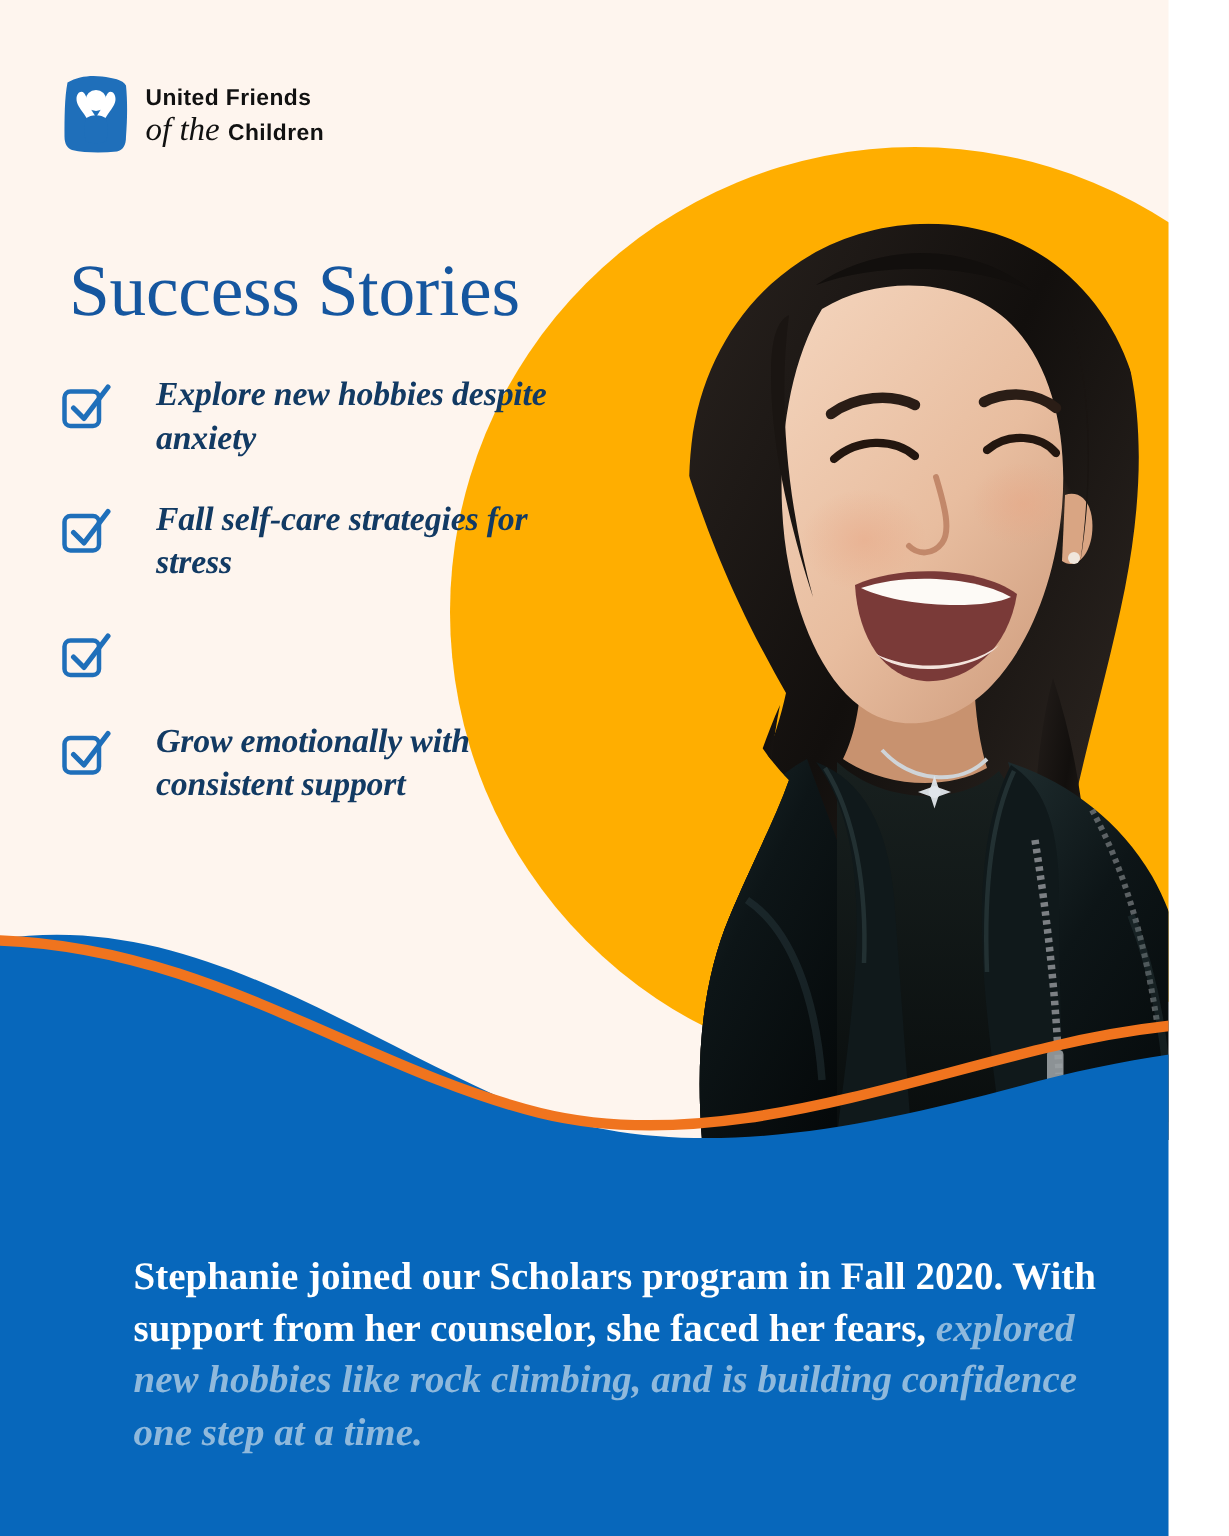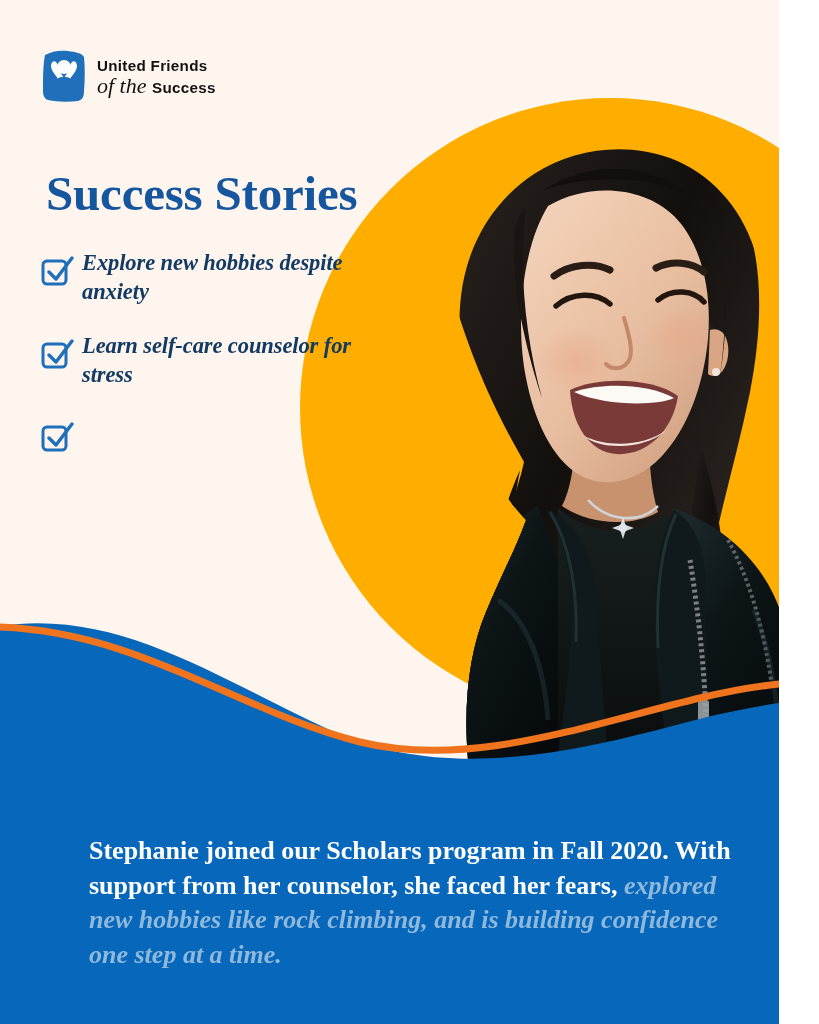--- a/index.html
+++ b/index.html
@@ -81,37 +81,37 @@
     font-size: 22px;
     letter-spacing: 0px;
   }
 
   
   .headline {
     position: absolute;
     left: 46px;
     top: 165px;
     font-size: 49px;
-    font-weight: 700;
+    font-weight: 400;
     color: #15569f;
     letter-spacing: -0.2px;
     font-family: "Liberation Serif", serif;
   }
 
   
   .checklist {
     position: absolute;
     left: 40px;
     top: 249px;
     width: 360px;
   }
   .check-item {
     display: flex;
     align-items: flex-start;
-    gap: 8px;
+    gap: 30px;
     margin-bottom: 26px;
   }
   .check-box { flex: 0 0 auto; width: 34px; height: 34px; margin-top: 5px; }
   .check-label {
     font-size: 22.5px;
     line-height: 1.27;
     font-weight: 700;
     font-style: italic;
     color: #123a63;
     font-family: "Liberation Serif", serif;
@@ -276,21 +276,21 @@
                  C33 23 35 20 35 17 Z" fill="#ffffff"></path>
         <path d="M15 30 C19 27 25 27 29 30 C30 35 30 40 29 45
                  C25 47 19 47 15 45 C14 40 14 35 15 30 Z" fill="#1f6fba"></path>
       </svg>
     </span>
     <span class="logo-text">
       <div class="logo-line1">
         <span class="sc">United Friends</span>
       </div>
       <div class="logo-line2">
-        <span class="ital-of">of the </span><span class="sc">Success</span>
+        <span class="ital-of">of the </span><span class="sc">Children</span>
       </div>
     </span>
   </div>
 
   <div class="headline">Success Stories</div>
 
   <div class="checklist">
 
     <div class="check-item">
       <span class="check-box">
@@ -302,30 +302,39 @@
       <span class="check-label">Explore new hobbies despite anxiety</span>
     </div>
 
     <div class="check-item">
       <span class="check-box">
         <svg viewBox="0 0 34 34" xmlns="http://www.w3.org/2000/svg">
           <rect x="3" y="7" width="23" height="23" rx="4" ry="4" fill="none" stroke="#1f6fba" stroke-width="3"></rect>
           <path d="M9 18 L16 25 L32 4" fill="none" stroke="#1f6fba" stroke-width="3.4" stroke-linecap="round" stroke-linejoin="round"></path>
         </svg>
       </span>
-      <span class="check-label">Learn self-care counselor for stress</span>
+      <span class="check-label">Fall self-care strategies for stress</span>
     </div>
 
     <div class="check-item">
       <span class="check-box">
         <svg viewBox="0 0 34 34" xmlns="http://www.w3.org/2000/svg">
           <rect x="3" y="7" width="23" height="23" rx="4" ry="4" fill="none" stroke="#1f6fba" stroke-width="3"></rect>
           <path d="M9 18 L16 25 L32 4" fill="none" stroke="#1f6fba" stroke-width="3.4" stroke-linecap="round" stroke-linejoin="round"></path>
         </svg>
       </span>
     </div>
 
+    <div class="check-item">
+      <span class="check-box">
+        <svg viewBox="0 0 34 34" xmlns="http://www.w3.org/2000/svg">
+          <rect x="3" y="7" width="23" height="23" rx="4" ry="4" fill="none" stroke="#1f6fba" stroke-width="3"></rect>
+          <path d="M9 18 L16 25 L32 4" fill="none" stroke="#1f6fba" stroke-width="3.4" stroke-linecap="round" stroke-linejoin="round"></path>
+        </svg>
+      </span>
+      <span class="check-label">Grow emotionally with consistent support</span>
+    </div>
 
   </div>
 
   <p class="story"><span>Stephanie joined our Scholars program in Fall 2020. With support from her counselor, she faced her fears, </span><span class="hl">explored new hobbies like rock climbing, and is building confidence one step at a time.</span></p>
 
 </div>
 
 </body></html>

